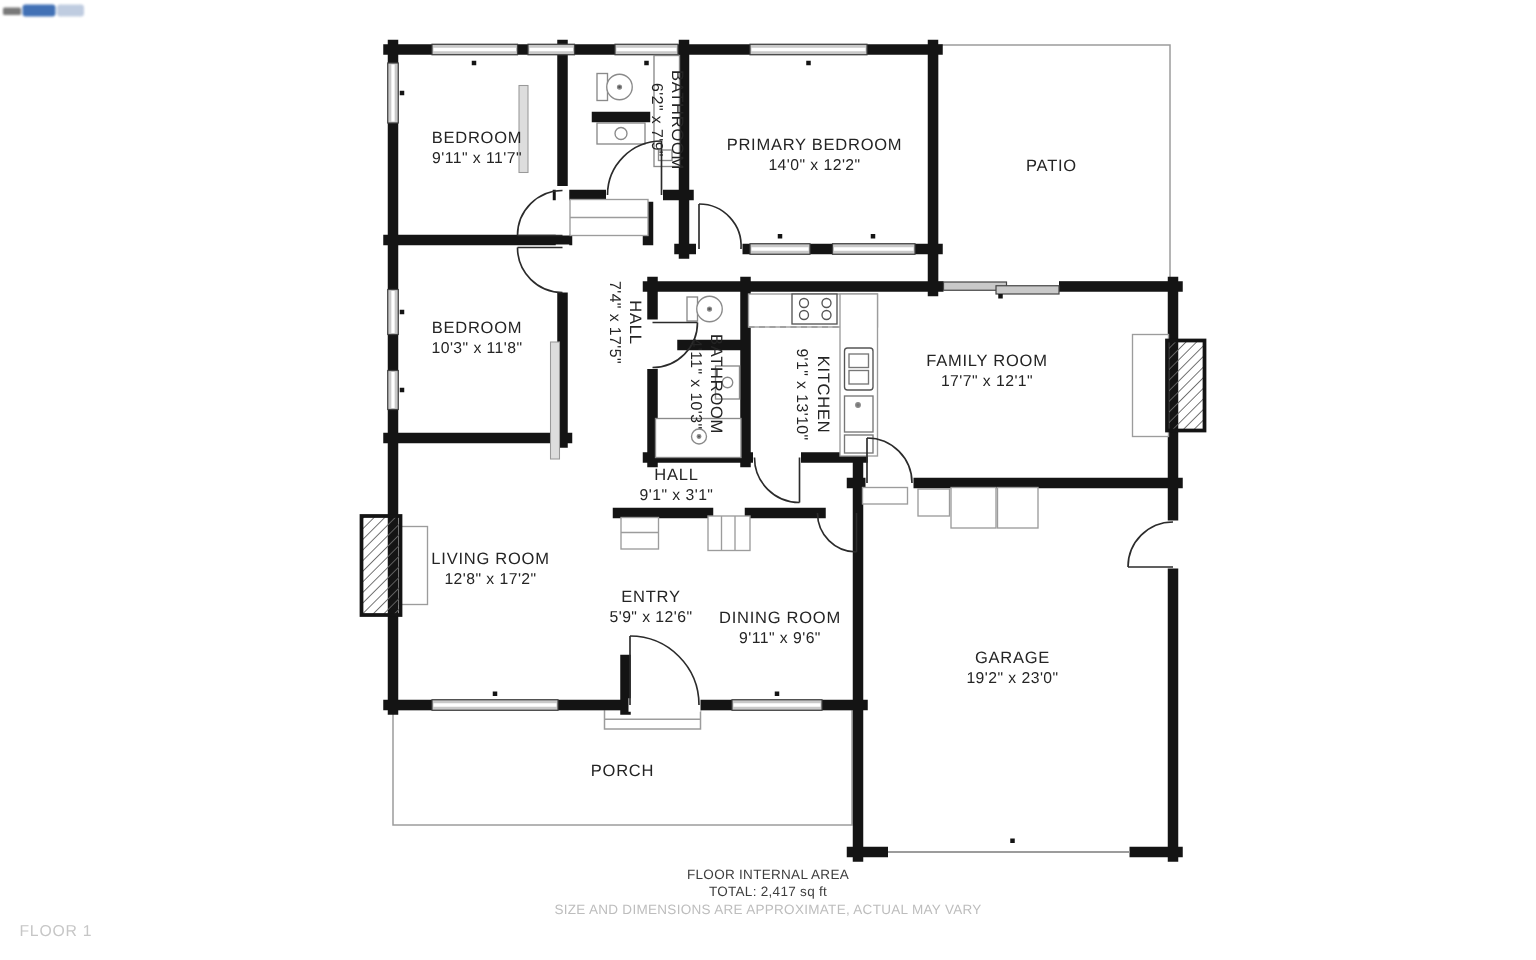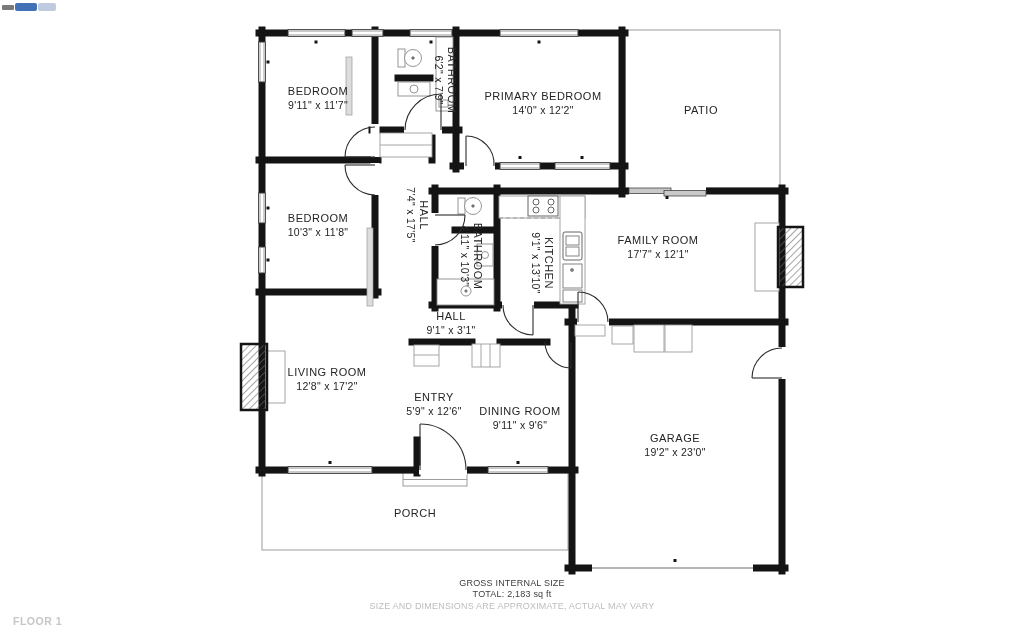--- a/index.html
+++ b/index.html
@@ -5,21 +5,21 @@
   html,body{margin:0;padding:0;background:#ffffff;}
   .page{position:relative;width:1024px;height:640px;background:#fff;overflow:hidden;
         font-family:"Liberation Sans",sans-serif;}
   .logo{position:absolute;left:1px;top:1px;width:58px;height:13px;filter:blur(.6px);opacity:.9;}
   svg text{fill:#242424;}
   .rname{font-family:"Liberation Sans",sans-serif;font-size:11px;letter-spacing:.5px;}
   .rdims{font-family:"Liberation Sans",sans-serif;font-size:10.5px;letter-spacing:.3px;}
   .summary{position:absolute;left:0;right:0;top:578px;text-align:center;
            font-size:9px;line-height:10.8px;color:#3d3d3d;letter-spacing:.2px;}
   .summary .disclaimer{color:#bdbdbd;margin-top:1px;}
-  .floor-label{position:absolute;left:13px;top:615px;font-size:10.5px;color:#c6c6c6;letter-spacing:.5px;font-weight:bold;}
+  .floor-label{position:absolute;left:13px;top:615px;font-size:10.5px;color:#c6c6c6;letter-spacing:.5px;}
 </style>
 </head>
 <body>
 
 <div class="page">
 
   
   <svg class="logo" width="58" height="13" viewBox="0 0 58 13">
     <rect x="1" y="4" width="12" height="5" rx="1" fill="#6b6b6b"></rect>
     <rect x="14" y="2" width="22" height="8" rx="2" fill="#2e62ae"></rect>
@@ -282,21 +282,21 @@
         <text x="327" y="376" text-anchor="middle"><tspan x="327" class="rname">LIVING ROOM</tspan><tspan x="327" dy="13.5" class="rdims">12'8" x 17'2"</tspan></text>
         <text x="434" y="401" text-anchor="middle"><tspan x="434" class="rname">ENTRY</tspan><tspan x="434" dy="13.5" class="rdims">5'9" x 12'6"</tspan></text>
         <text x="520" y="415" text-anchor="middle"><tspan x="520" class="rname">DINING ROOM</tspan><tspan x="520" dy="13.5" class="rdims">9'11" x 9'6"</tspan></text>
         <text x="675" y="442" text-anchor="middle"><tspan x="675" class="rname">GARAGE</tspan><tspan x="675" dy="13.5" class="rdims">19'2" x 23'0"</tspan></text>
         <text x="415" y="517" text-anchor="middle"><tspan x="415" class="rname">PORCH</tspan></text>
       </g>
   </svg>
 
   
   <div class="summary">
-    <div>GROSS INTERNAL SIZE</div>
-    <div>TOTAL: 2,183 sq ft</div>
+    <div>FLOOR INTERNAL AREA</div>
+    <div>TOTAL: 2,417 sq ft</div>
     <div class="disclaimer">SIZE AND DIMENSIONS ARE APPROXIMATE, ACTUAL MAY VARY</div>
   </div>
 
   
   <div class="floor-label">FLOOR 1</div>
 
 </div>
 
 </body></html>

